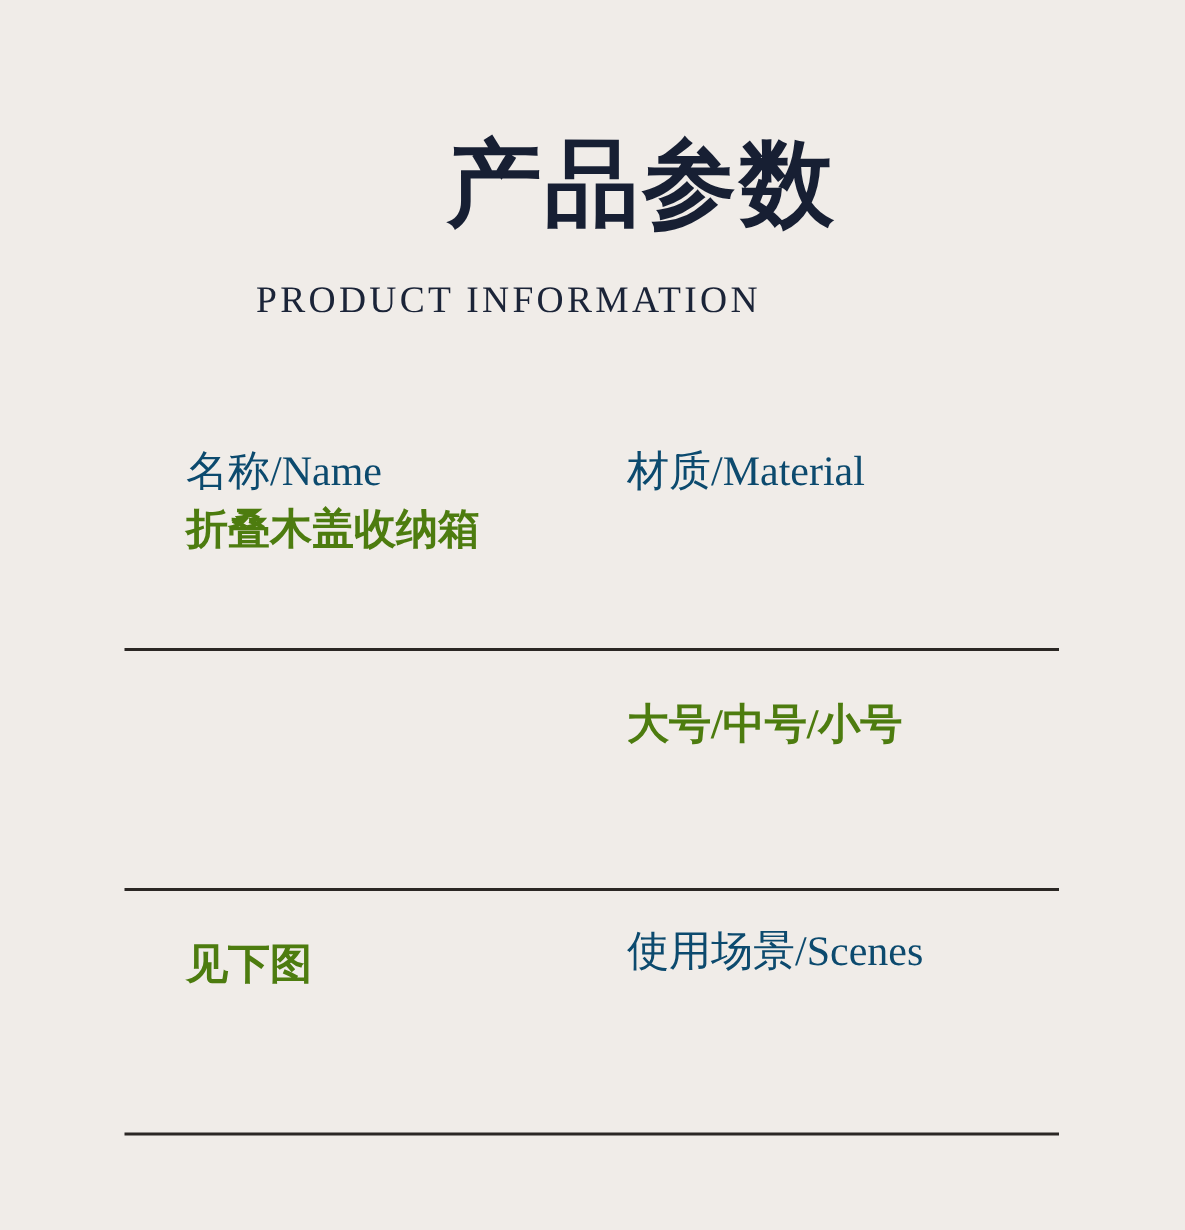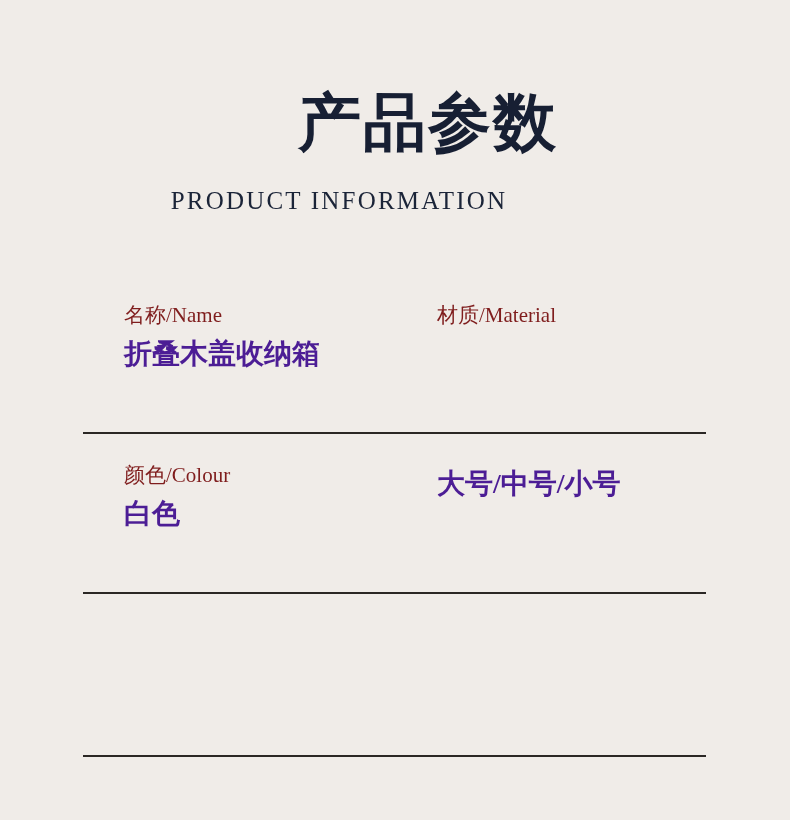--- a/index.html
+++ b/index.html
@@ -82,39 +82,39 @@
   .spec-row.row-0 { top: 300px; }
   .spec-row.row-1 { top: 460px; }
   .spec-row.row-2 { top: 620px; }
 
   .spec-cell {
     position: absolute;
     top: 0;
     width: 300px;
   }
   .spec-cell.col-left  { left: 124px; }
-  .spec-cell.col-right { left: 437px; }
+  .spec-cell.col-right { left: 418px; }
 
   .spec-label {
     font-family: "Liberation Serif", "DejaVu Serif", serif;
-    font-size: 21px;
+    font-size: 28px;
     line-height: 30px;
     font-weight: 500;
-    color: #7f1d1d;
+    color: #0c4a6e;
     white-space: nowrap;
     margin: 0;
     padding: 0;
   }
 
   .spec-value {
     font-family: "Liberation Serif", "DejaVu Serif", serif;
     font-size: 28px;
     line-height: 40px;
     font-weight: 700;
-    color: #4c1d95;
+    color: #4d7c0f;
     white-space: nowrap;
     margin: 4px 0 0 0;
     padding: 0;
   }
 
   
   .divider {
     position: absolute;
     left: 83px;
     width: 623px;
@@ -141,33 +141,31 @@
       <div class="spec-cell col-left">
         <div class="spec-label">名称/Name</div>
         <div class="spec-value">折叠木盖收纳箱</div>
       </div>
       <div class="spec-cell col-right">
         <div class="spec-label">材质/Material</div>
       </div>
     </div>
 
     <div class="spec-row row-1">
-      <div class="spec-cell col-left">
-        <div class="spec-label">颜色/Colour</div>
-        <div class="spec-value">白色</div>
-      </div>
       <div class="spec-cell col-right">
         <div class="spec-value">大号/中号/小号</div>
       </div>
     </div>
 
     <div class="spec-row row-2">
       <div class="spec-cell col-left">
+        <div class="spec-value">见下图</div>
       </div>
       <div class="spec-cell col-right">
+        <div class="spec-label">使用场景/Scenes</div>
       </div>
     </div>
 
     <div class="divider d-0"></div>
     <div class="divider d-1"></div>
     <div class="divider d-2"></div>
 
   </div>
 </div>
 

